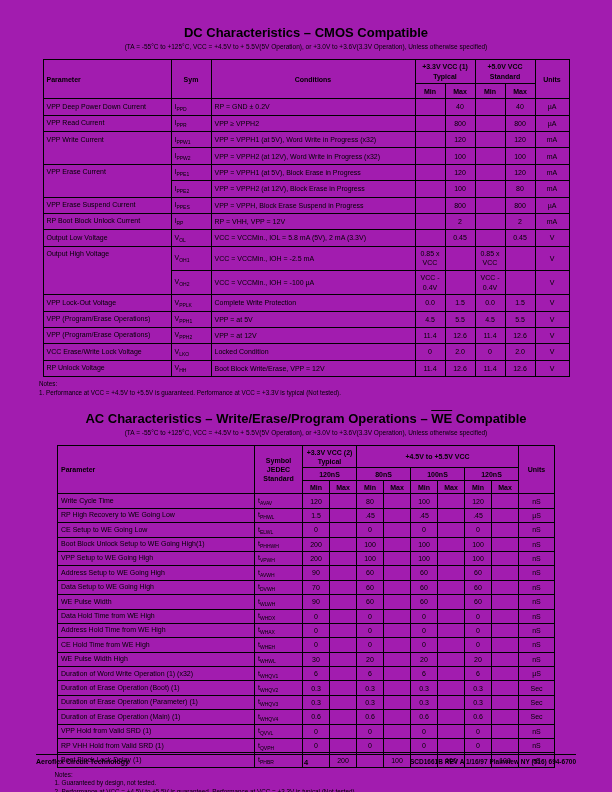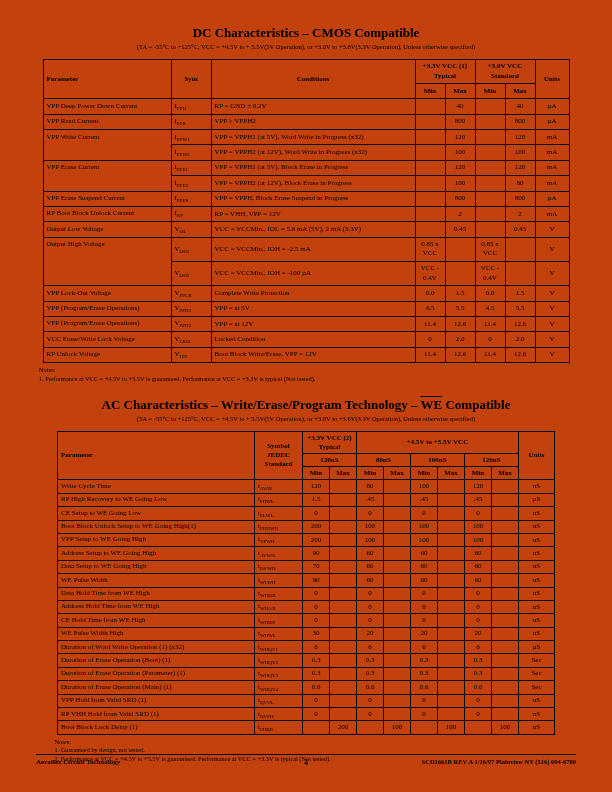--- a/index.html
+++ b/index.html
@@ -1,23 +1,23 @@
 <!DOCTYPE html>
 <html><head>
 <meta charset="utf-8">
 <style>
   * { box-sizing: border-box; }
   html, body { margin: 0; padding: 0; background: #ffffff; }
   .page {
     position: relative;
     width: 612px;
     height: 792px;
-    background: #c2410c;
+    background: #a21caf;
     color: #000;
-    font-family: Liberation Serif, serif;
+    font-family: Liberation Sans, sans-serif;
     overflow: hidden;
     padding-top: 26px;
   }
   .title {
     text-align: center;
     font-weight: bold;
     font-size: 13px;
     line-height: 1.15;
   }
   .subtitle {
@@ -272,21 +272,21 @@
         </tbody>
     </table>
 
     <div class="notes notes-dc">
       <div>Notes:</div>
       <div>1. Performance at VCC = +4.5V to +5.5V is guaranteed. Performance at VCC = +3.3V is typical (Not tested).</div>
     </div>
   </div>
 
   <div class="section ac-section ac">
-    <div class="title"><span>AC Characteristics – Write/Erase/Program Technology – </span><span class="ovl">WE</span><span> Compatible</span></div>
+    <div class="title"><span>AC Characteristics – Write/Erase/Program Operations – </span><span class="ovl">WE</span><span> Compatible</span></div>
     <div class="subtitle">(TA = -55°C to +125°C, VCC = +4.5V to + 5.5V(5V Operation), or +3.0V to +3.6V(3.3V Operation), Unless otherwise specified)</div>
 
     <table class="dtable actable">
       <colgroup>
         <col style="width:197px">
           <col style="width:48px">
         <col style="width:27px">
           <col style="width:27px">
           <col style="width:27px">
           <col style="width:27px">

